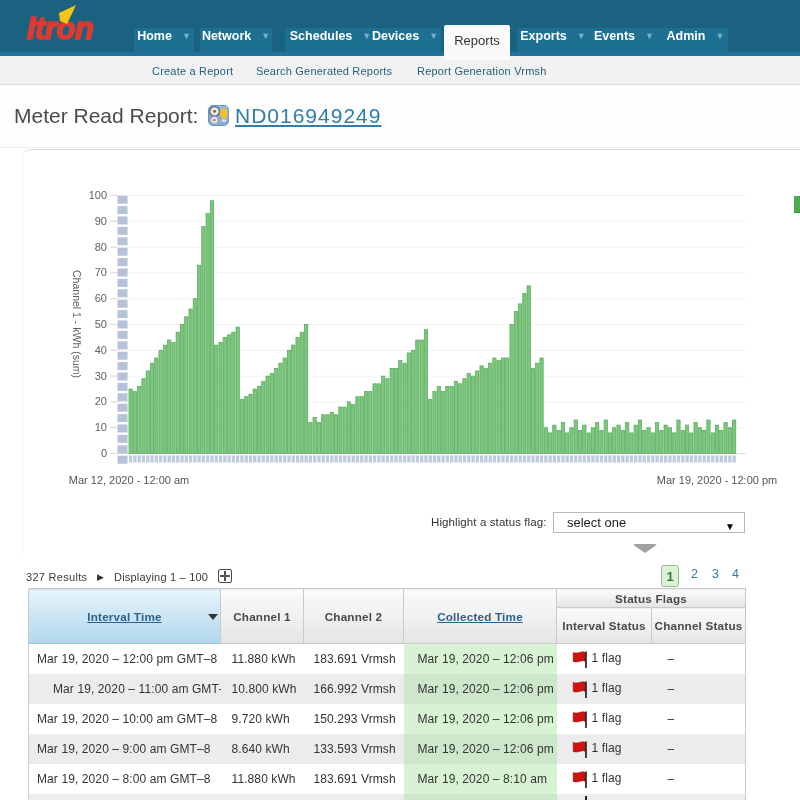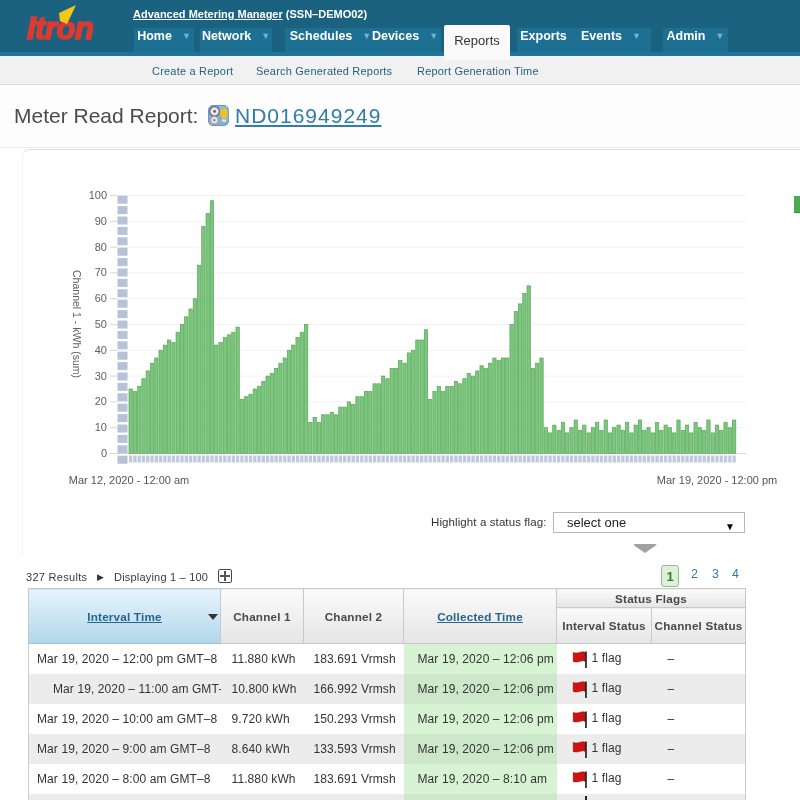--- a/index.html
+++ b/index.html
@@ -60,39 +60,38 @@
 #tbl tr.even td.grn { background:#cde7ca !important; }
 .sortarr { position:absolute; left:179px; top:25px;
   width:0; height:0; border-left:5px solid transparent; border-right:5px solid transparent;
   border-top:6px solid #333; }
 .flagwrap { display:inline-block; width:16px; height:18px; position:relative; vertical-align:middle; margin-right:4px; }
 </style>
 </head>
 <body>
 
 <div id="hdr">
-  <div id="amm"><u>Advanced Metering Manager</u> (SSN–DEMO02)</div>
   <svg width="110" height="50" viewBox="0 0 110 50" style="position:absolute;left:22px;top:2px">
 <text x="5" y="37" font-family="Liberation Sans, sans-serif" font-size="31" font-weight="bold" font-style="italic" letter-spacing="-0.5" fill="#dd3a30" stroke="#dd3a30" stroke-width="1.6">Itron</text>
 <path d="M37 11 L54 3 L45 22 L38 19 Z" fill="#f5c518"></path>
 </svg>
   <div class="tab" style="left:134px;width:60px;">Home<span class="chev">▼</span></div>
   <div class="tab" style="left:200px;width:72px;">Network<span class="chev">▼</span></div>
   <div class="tab" style="left:285px;width:91px;">Schedules<span class="chev">▼</span></div>
   <div class="tab" style="left:369px;width:72px;">Devices<span class="chev">▼</span></div>
   <div id="tab-reports" style="left:444px;width:66px;">Reports</div>
   <div class="tab" style="left:517px;width:72px;">Exports<span class="chev">▼</span></div>
-  <div class="tab" style="left:571px;width:80px;">Events<span class="chev">▼</span></div>
+  <div class="tab" style="left:584px;width:80px;">Events<span class="chev">▼</span></div>
   <div class="tab" style="left:663px;width:65px;">Admin<span class="chev">▼</span></div>
 </div>
 
 <div id="subnav">
   <span class="snl" style="left:134px;">Create a Report</span>
   <span class="snl" style="left:238px;">Search Generated Reports</span>
-  <span class="snl" style="left:399px;">Report Generation Time</span>
+  <span class="snl" style="left:399px;">Report Generation Vrmsh</span>
 </div>
 
 <div id="titlezone"></div>
 <span id="title">Meter Read Report:</span>
 <svg width="21" height="21" viewBox="0 0 21 21" style="position:absolute;left:208px;top:105px">
 <rect x="0.5" y="0.5" width="20" height="20" rx="4.5" fill="#87add0"></rect>
 <rect x="0.5" y="0.5" width="20" height="20" rx="4.5" fill="none" stroke="#6c94b8"></rect>
 <path d="M11 1 L20 1 Q20.5 1 20.5 10 L20.5 16 L11 5 Z" fill="#9dbfdc" opacity="0.55"></path>
 <circle cx="6.6" cy="6.4" r="4.8" fill="#eee4e6" stroke="#5a6b7d" stroke-width="1.2"></circle>
 <circle cx="6.6" cy="6.4" r="1.4" fill="#7d5b5b"></circle>

